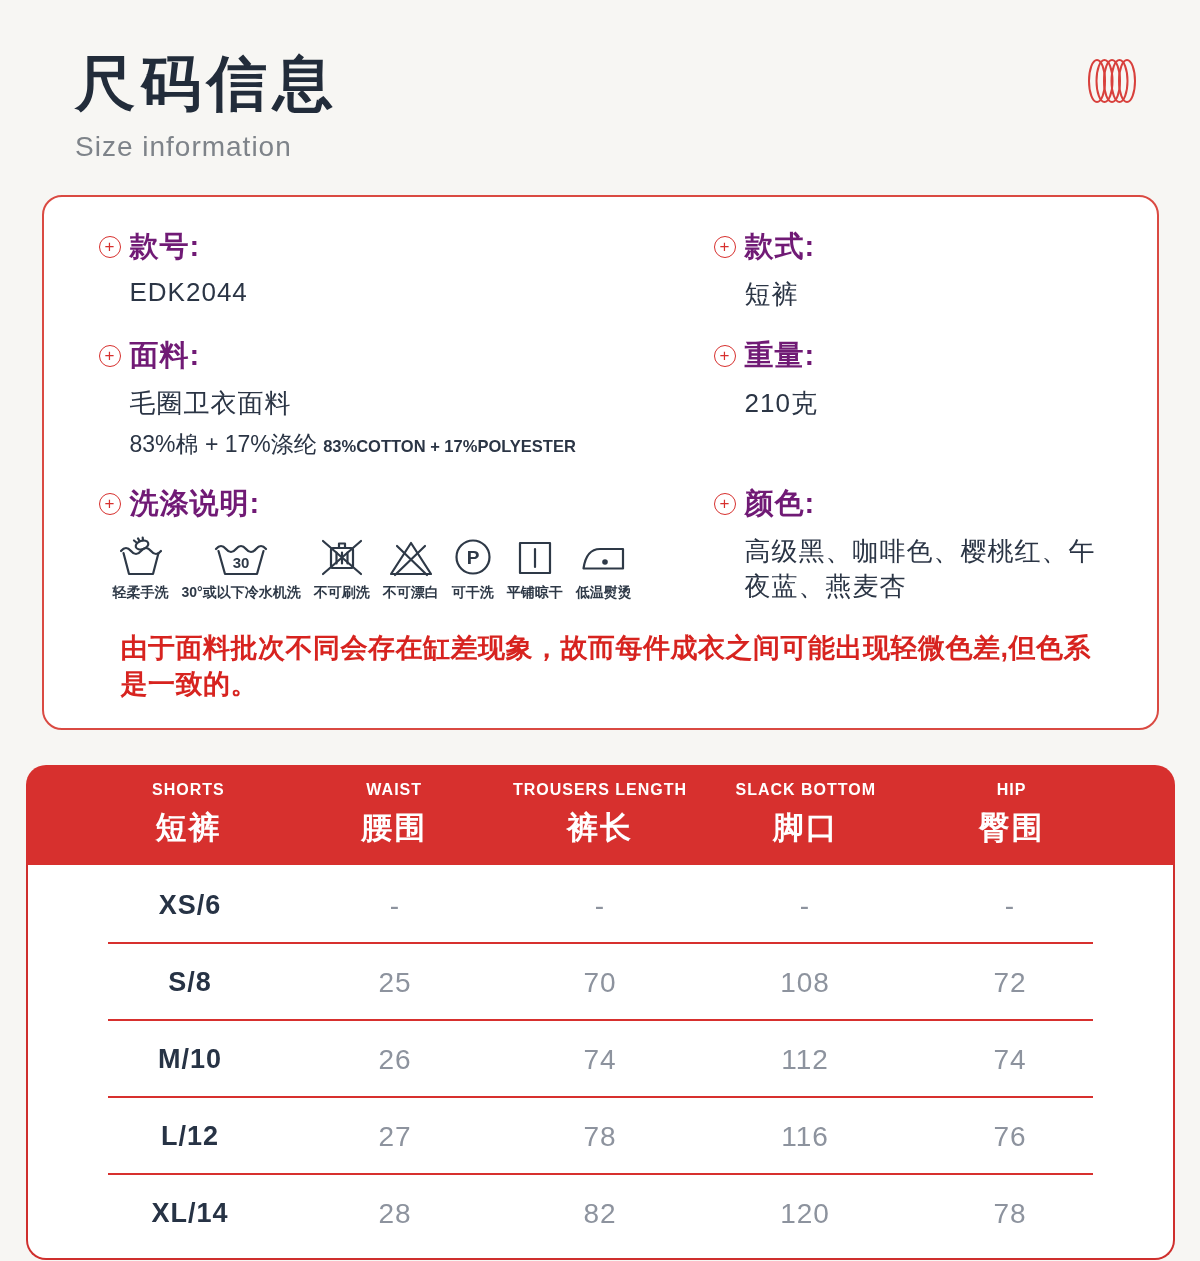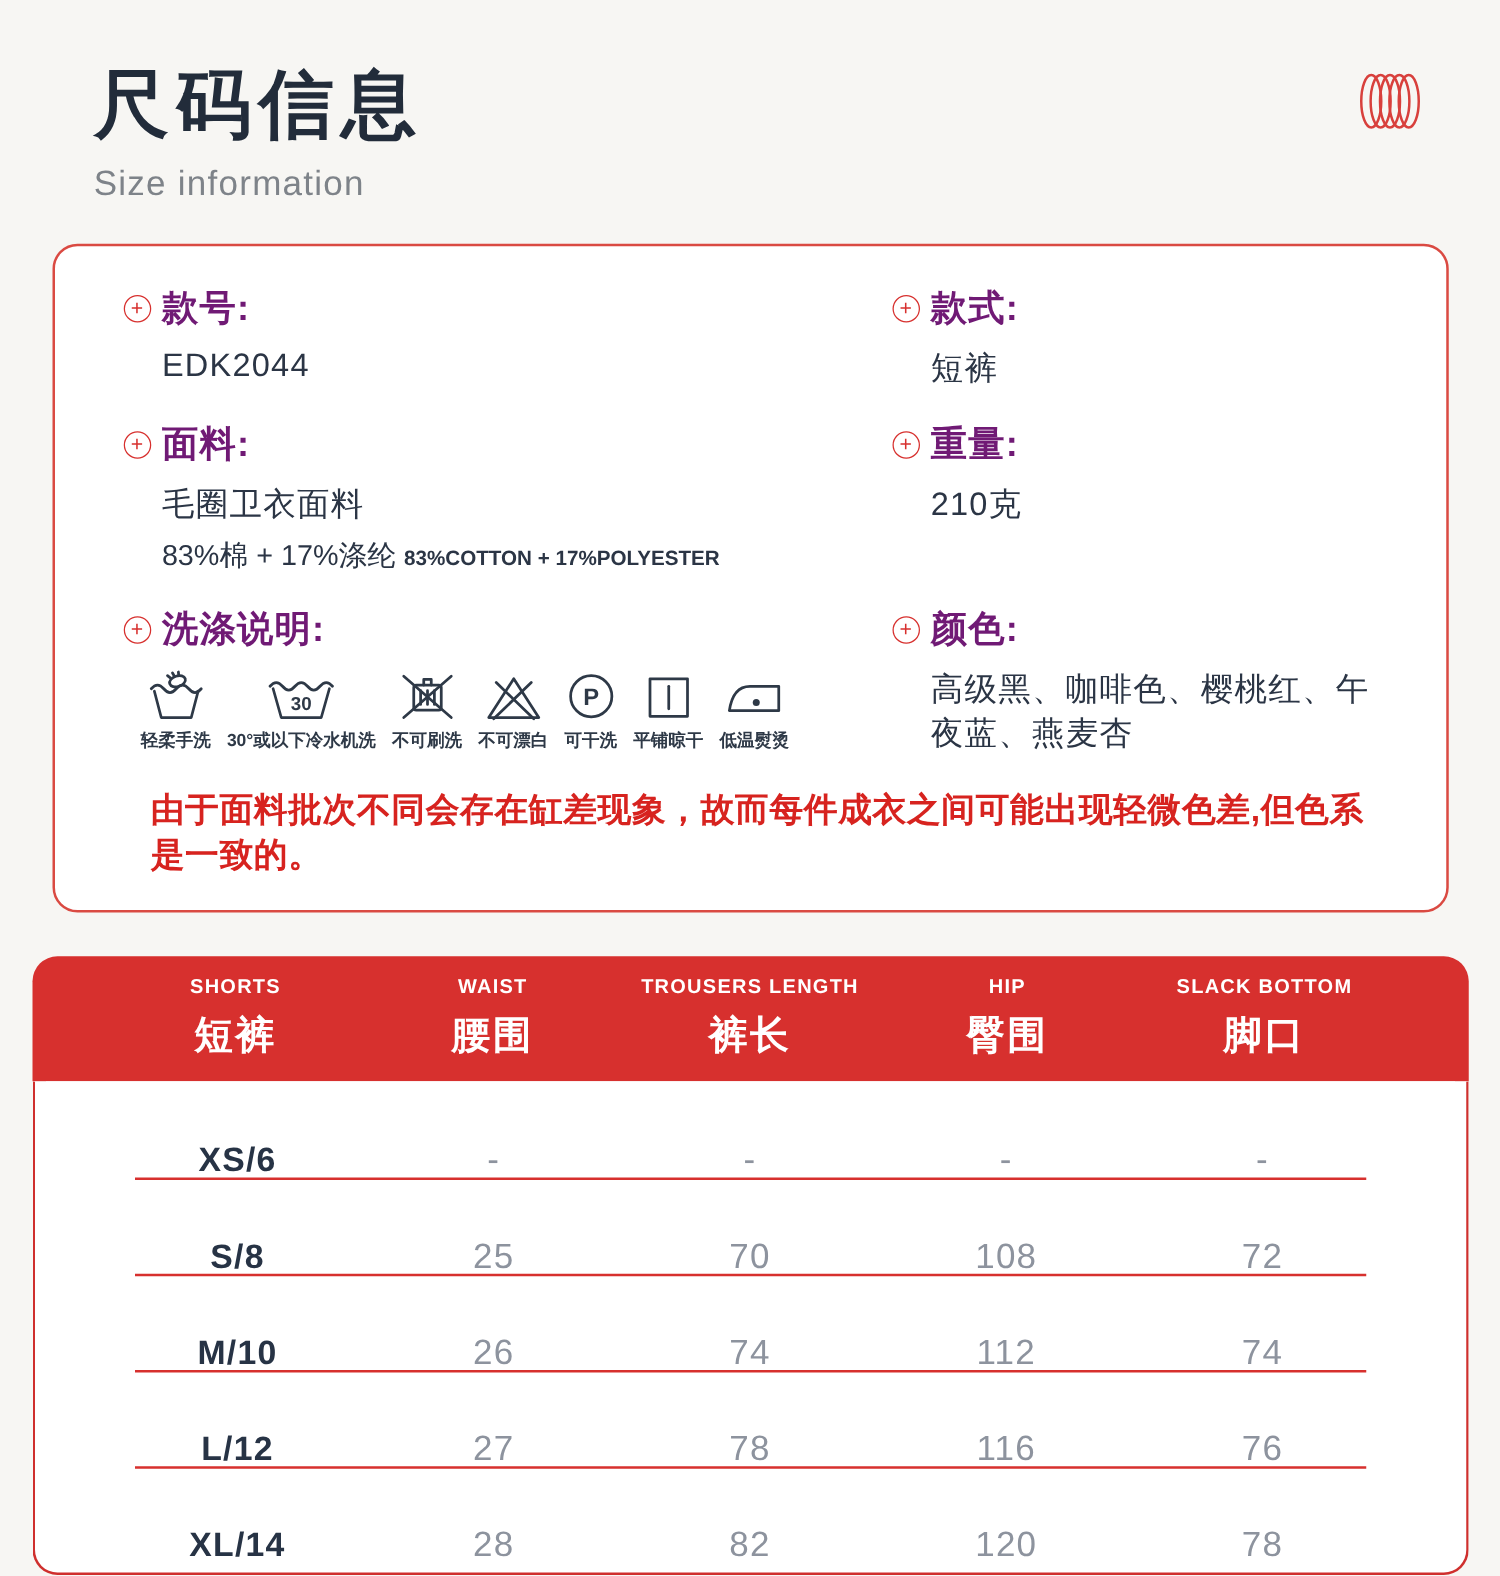--- a/index.html
+++ b/index.html
@@ -57,21 +57,21 @@
     display: flex; align-items: center; padding: 0 60px;
   }
   .col-head { flex: 1 1 0; text-align: center; color: #ffffff; }
   .col-head-en { font-size: 16px; font-weight: 600; letter-spacing: 1px; }
   .col-head-cn { font-size: 31px; font-weight: 800; margin-top: 8px; letter-spacing: 2px; }
 
   .size-table-body {
     background: #ffffff; border: 2px solid #cf2f2d; border-top: none;
     border-radius: 0 0 20px 20px; padding: 2px 0 6px 0;
   }
-  .size-row { position: relative; height: 77px; display: flex; align-items: flex-end; padding: 0 60px; }
+  .size-row { position: relative; height: 77px; display: flex; align-items: center; padding: 0 60px; }
   .size-row:not(:last-child)::after {
     content: ""; position: absolute; left: 80px; right: 80px; bottom: 0;
     height: 2px; background: #d7302e;
   }
   .size-cell { flex: 1 1 0; text-align: center; }
   .size-name { font-size: 27px; font-weight: 800; color: #273345; letter-spacing: 1px; }
   .size-val { font-size: 28px; color: #8d939e; letter-spacing: 1px; }
 
   
   .footer { margin-top: 38px; text-align: center; }
@@ -231,26 +231,26 @@
       </div>
       <div class="col-head">
         <div class="col-head-en">WAIST</div>
         <div class="col-head-cn">腰围</div>
       </div>
       <div class="col-head">
         <div class="col-head-en">TROUSERS LENGTH</div>
         <div class="col-head-cn">裤长</div>
       </div>
       <div class="col-head">
+        <div class="col-head-en">SLACK BOTTOM</div>
+        <div class="col-head-cn">脚口</div>
+      </div>
+      <div class="col-head">
         <div class="col-head-en">HIP</div>
         <div class="col-head-cn">臀围</div>
-      </div>
-      <div class="col-head">
-        <div class="col-head-en">SLACK BOTTOM</div>
-        <div class="col-head-cn">脚口</div>
       </div>
     </div>
 
     <div class="size-table-body">
       <div class="size-row">
         <div class="size-cell size-name">XS/6</div>
         <div class="size-cell size-val">-</div>
         <div class="size-cell size-val">-</div>
         <div class="size-cell size-val">-</div>
         <div class="size-cell size-val">-</div>

